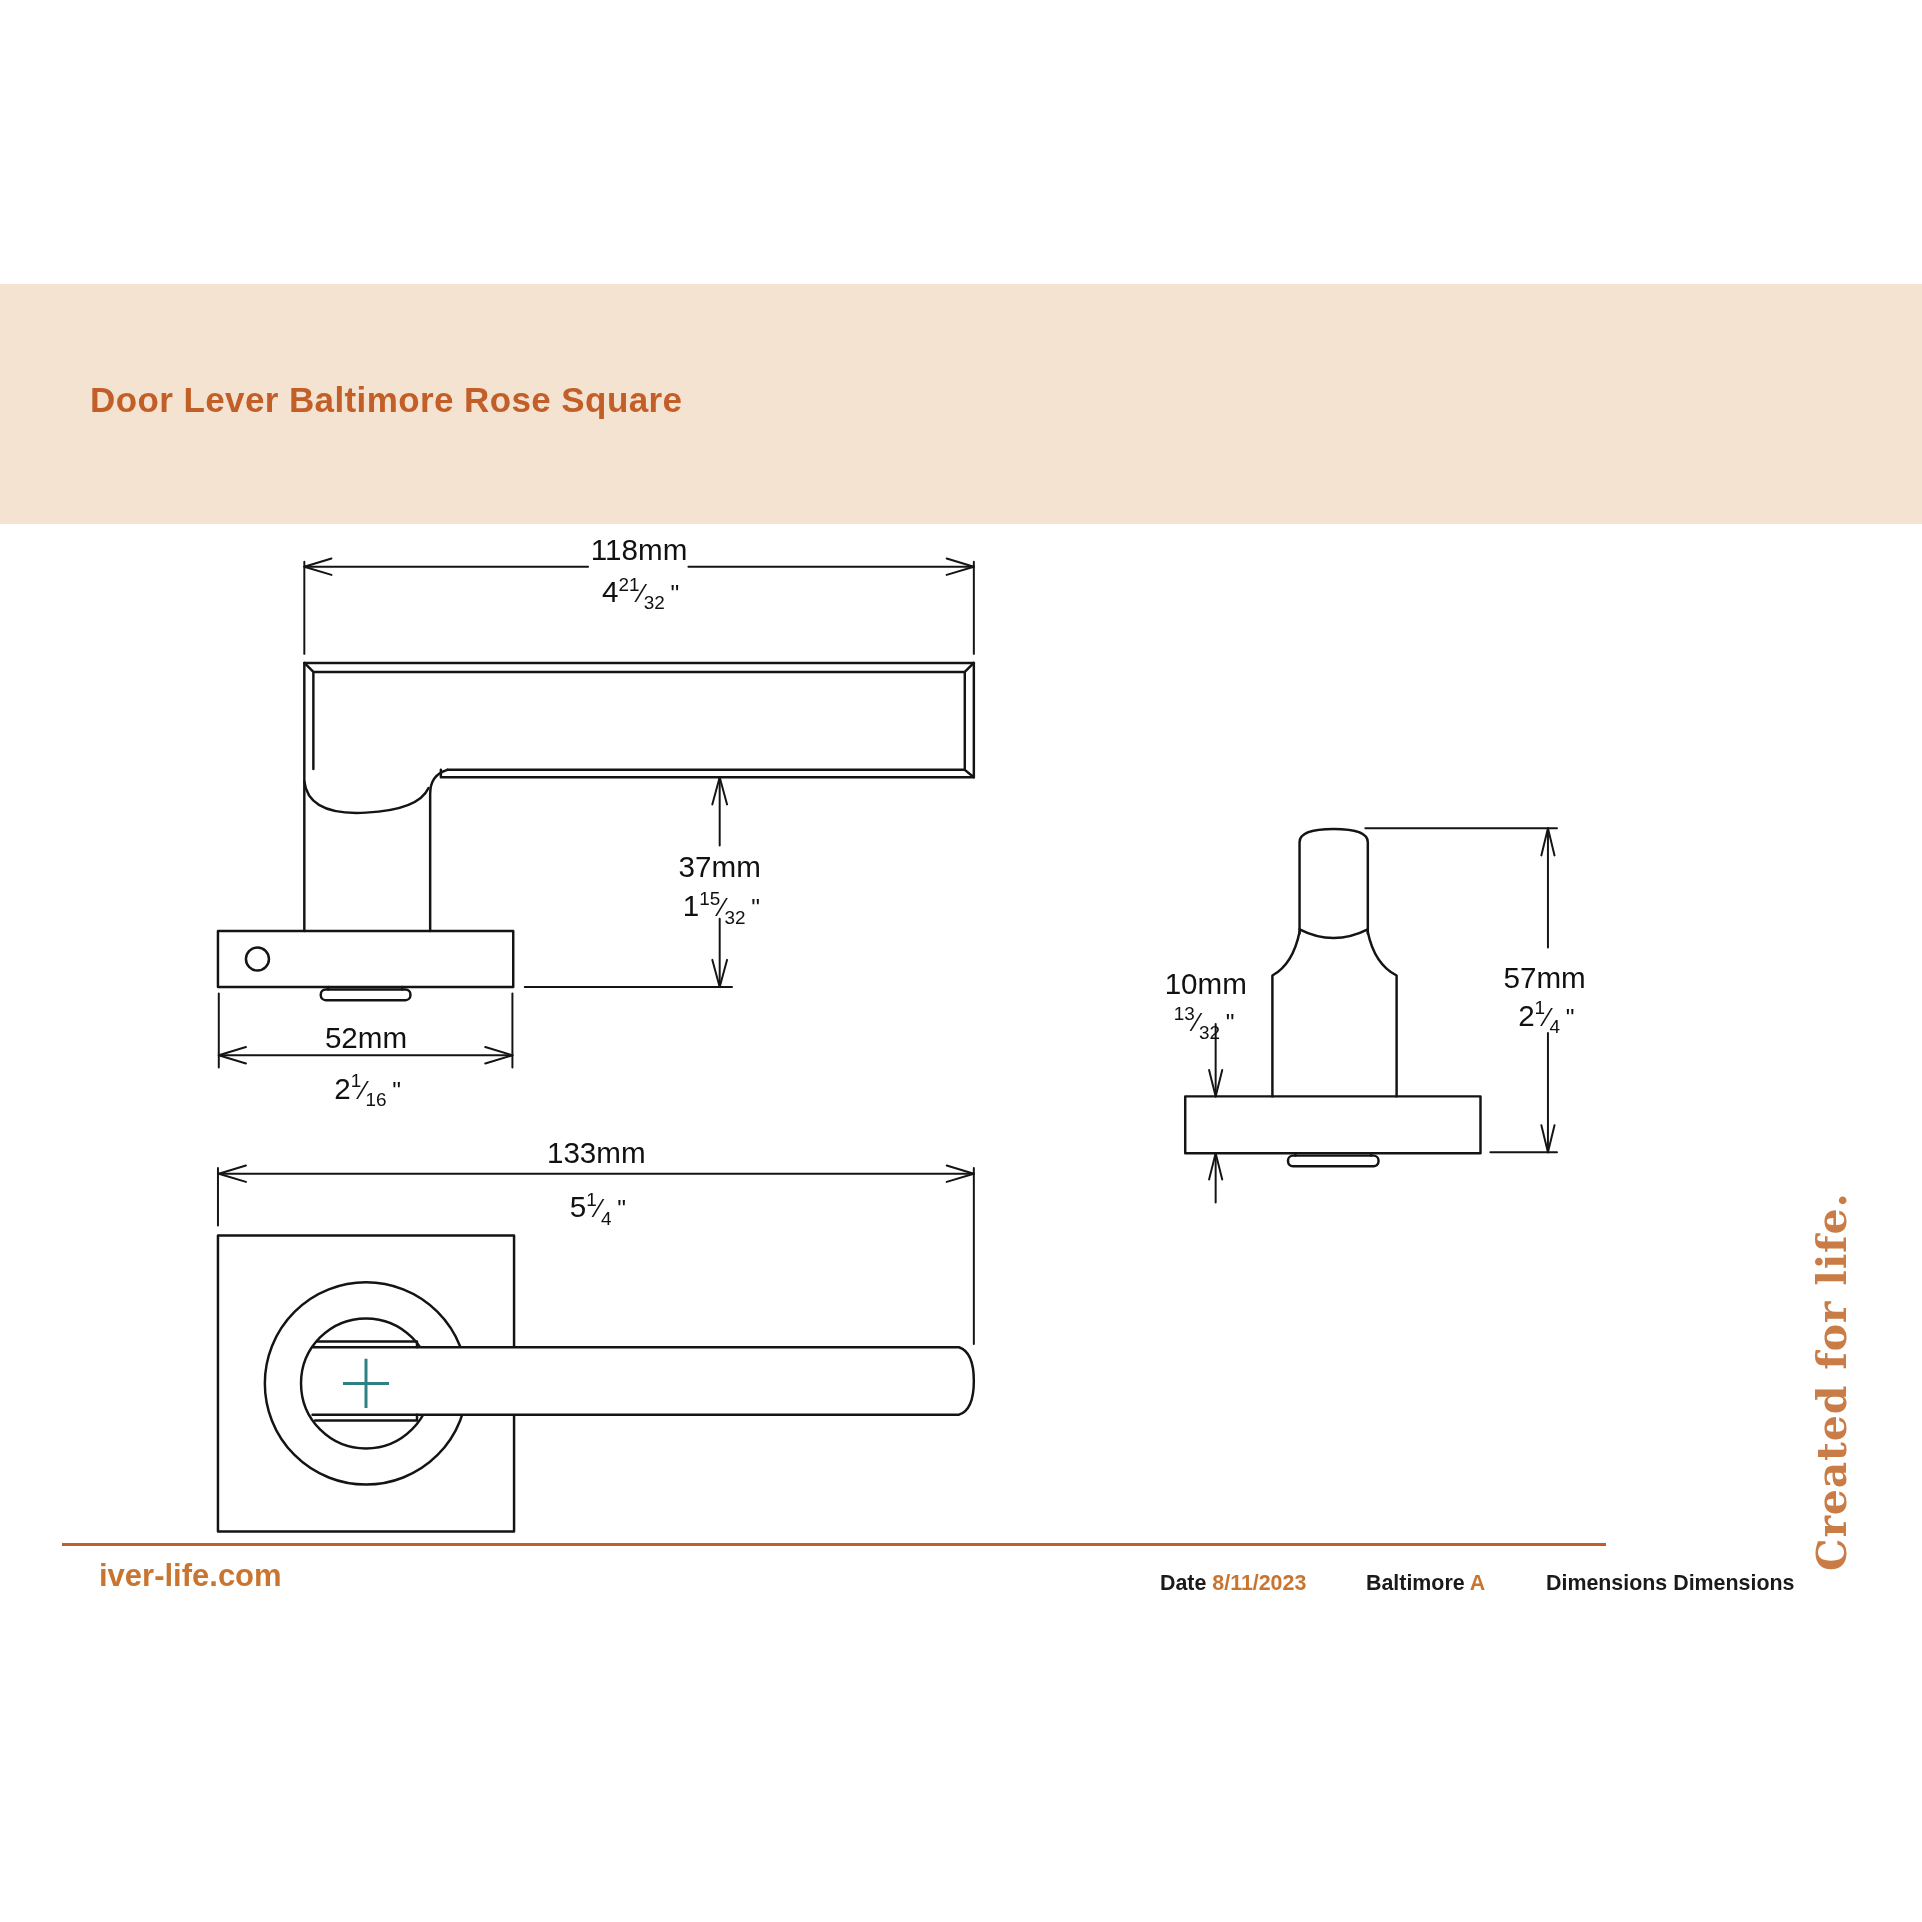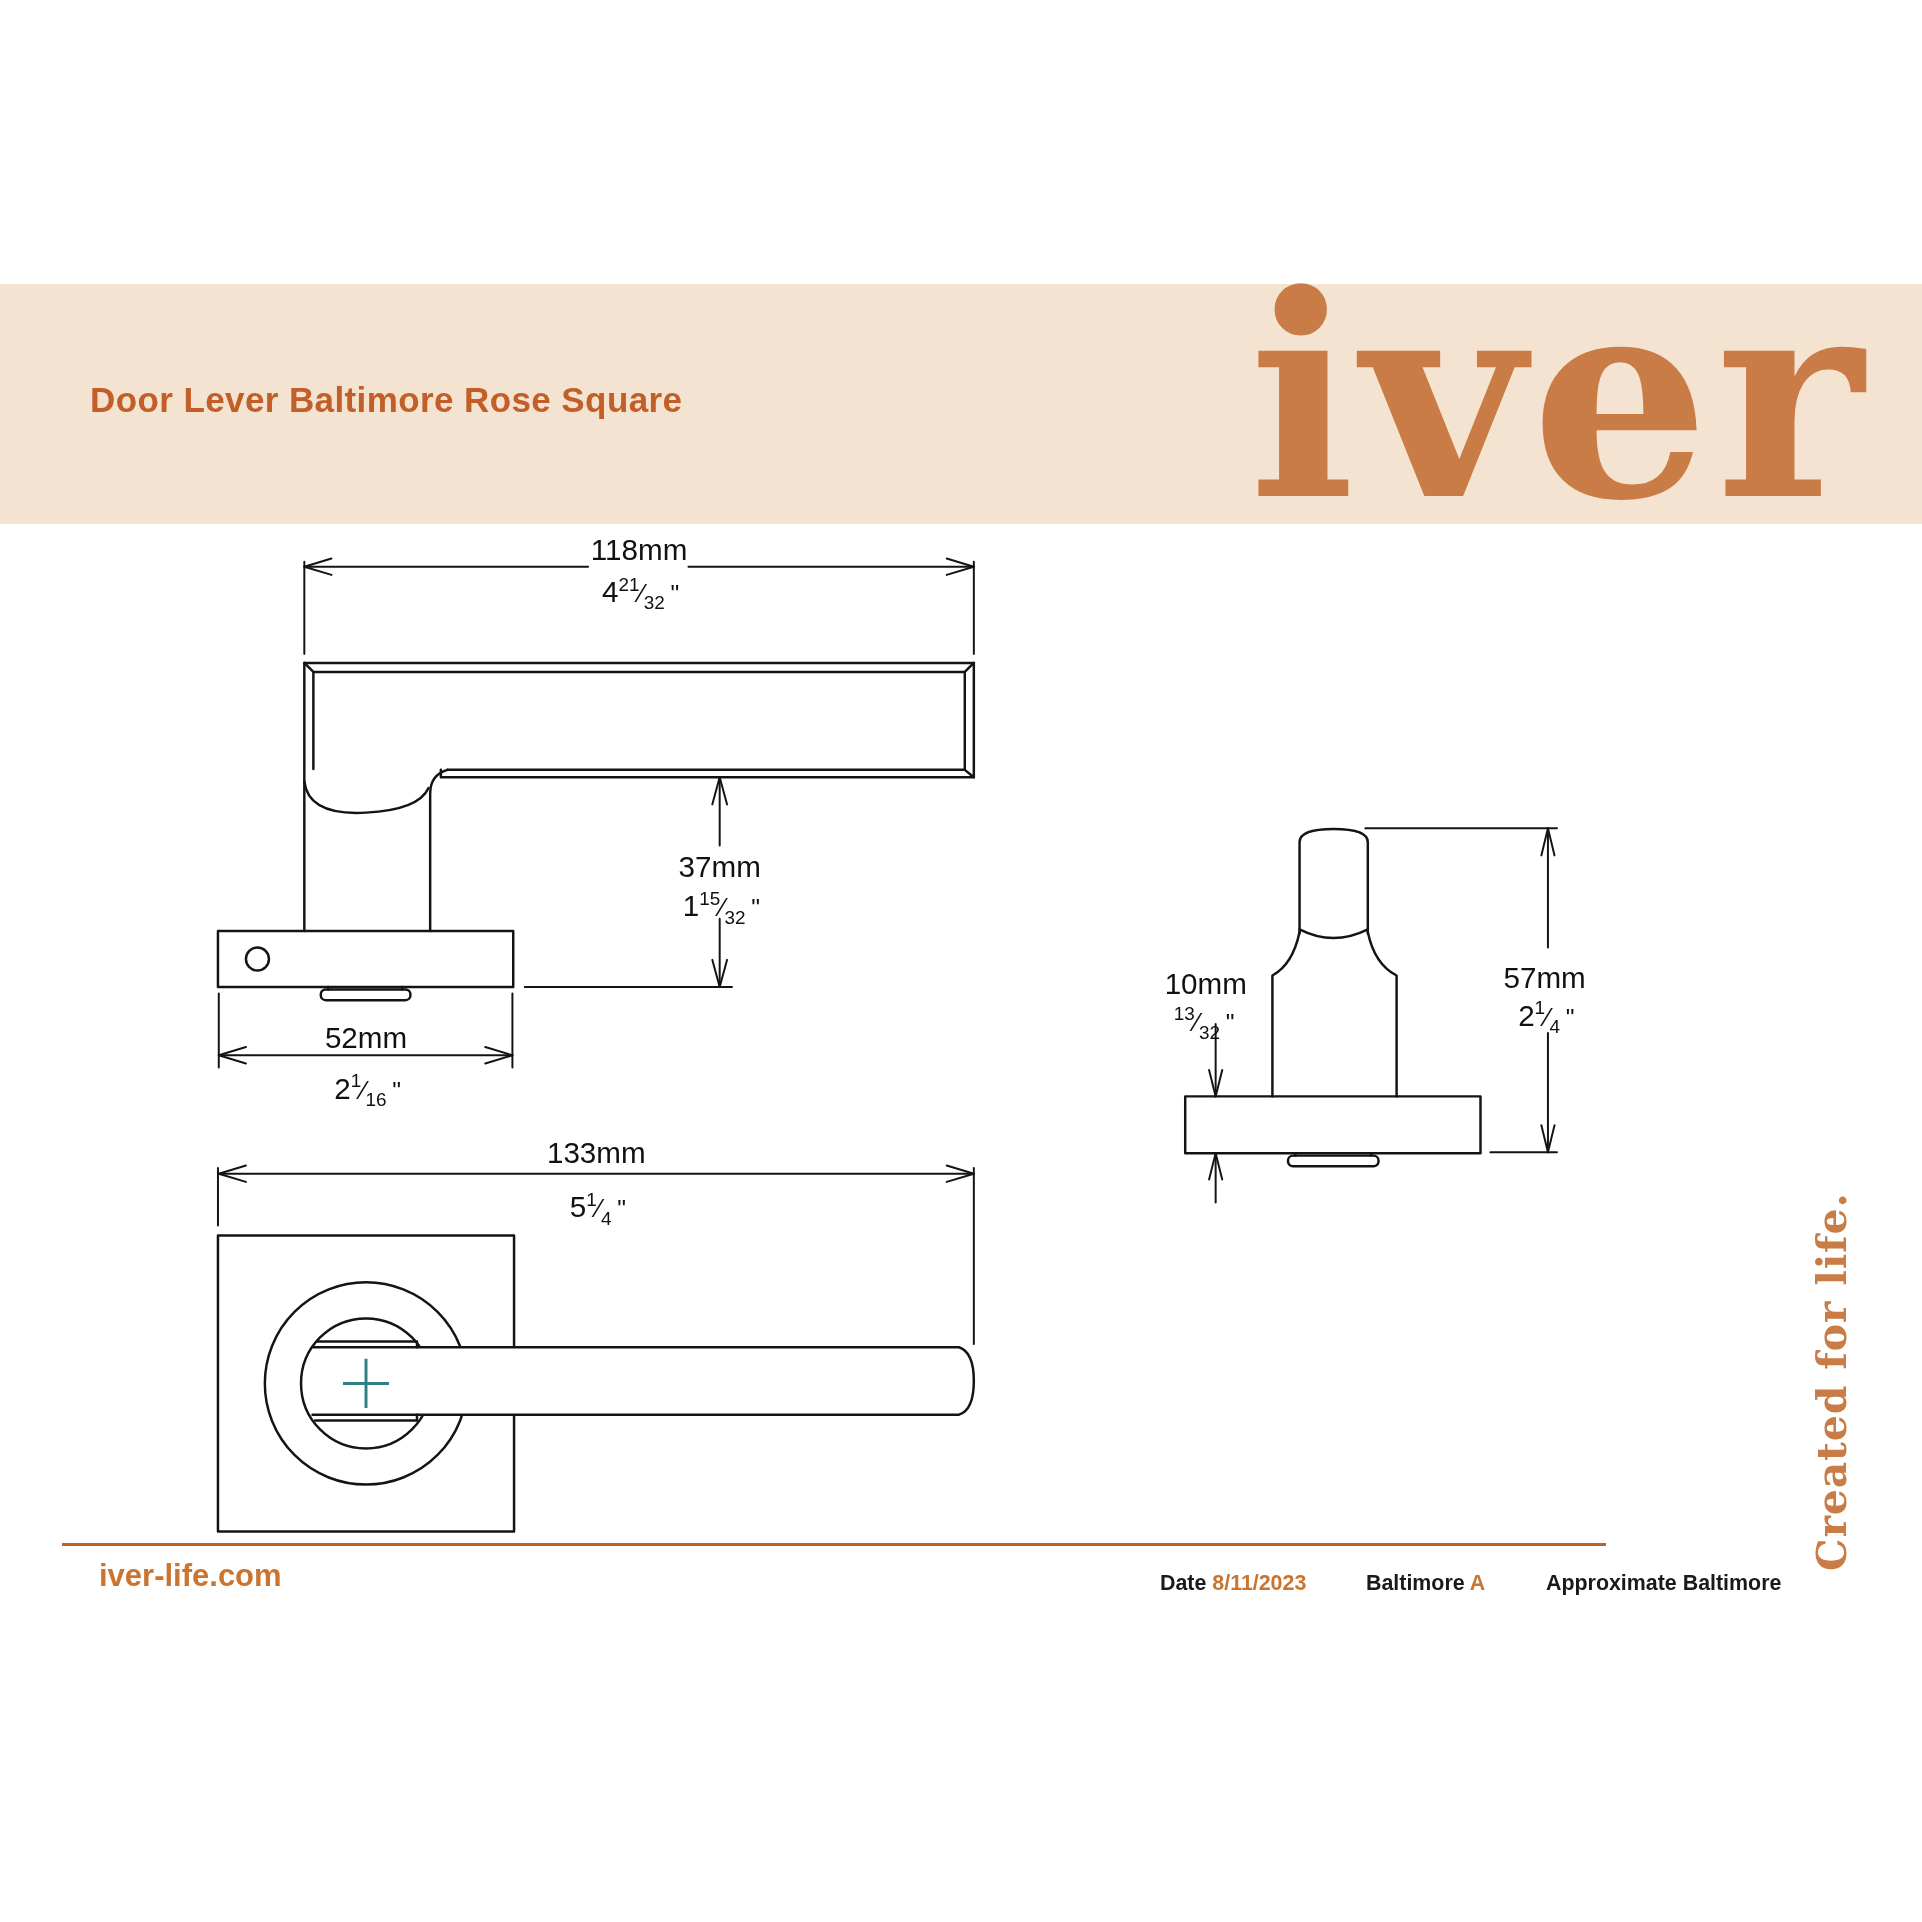--- a/index.html
+++ b/index.html
@@ -29,21 +29,20 @@
         font-family:"DejaVu Serif",serif;font-weight:bold;font-size:41px;color:#C97C45;
         letter-spacing:0.8px;}
 </style>
 </head>
 <body>
 
 <div class="page">
 
   <div class="band"></div>
   <div class="title">Door Lever Baltimore Rose Square</div>
-  <div class="logo">iver</div>
 
   <svg class="drawing" width="1923" height="1923" viewBox="0 0 2338 2338">
 
     <g stroke="#141414" stroke-width="3" fill="none" stroke-linecap="round" stroke-linejoin="round">
 
       <path d="M370,806 H1184 V945 H536 M536,945 V936 M370,806 V1132"></path>
 
       <path d="M381,817 H1173 V936 H544 M381,817 V935 M370,806 L381,817 M1184,806 L1173,817 M1184,945 L1173,936"></path>
 
       <path d="M544,936 Q523,942 523,965 V1132"></path>
@@ -128,18 +127,18 @@
   <div class="site">iver-life.com</div>
 
   <div class="meta m-date">
     <span>Date</span>
     <span class="val">8/11/2023</span>
   </div>
   <div class="meta m-rev">
     <span>Baltimore</span>
     <span class="val">A</span>
   </div>
-  <div class="meta m-approx">Approximate Baltimore</div>
+  <div class="meta m-approx">Dimensions Dimensions</div>
 
   <div class="vertical-note">Created for life.</div>
 
 </div>
 
 
 </body></html>

